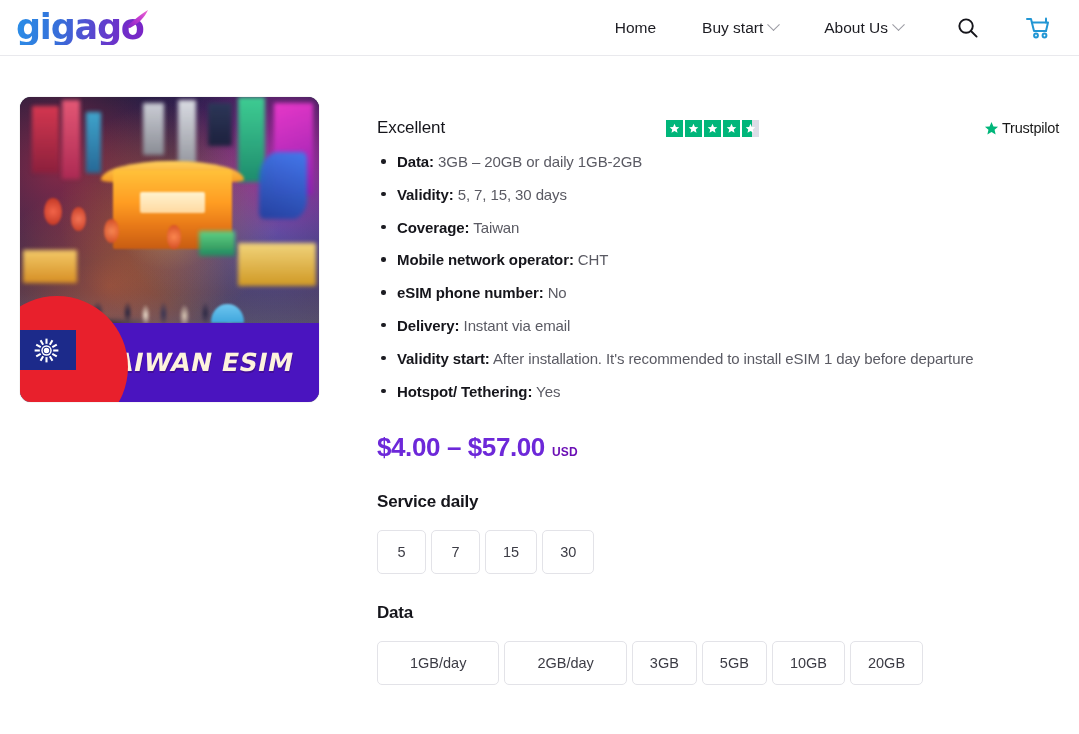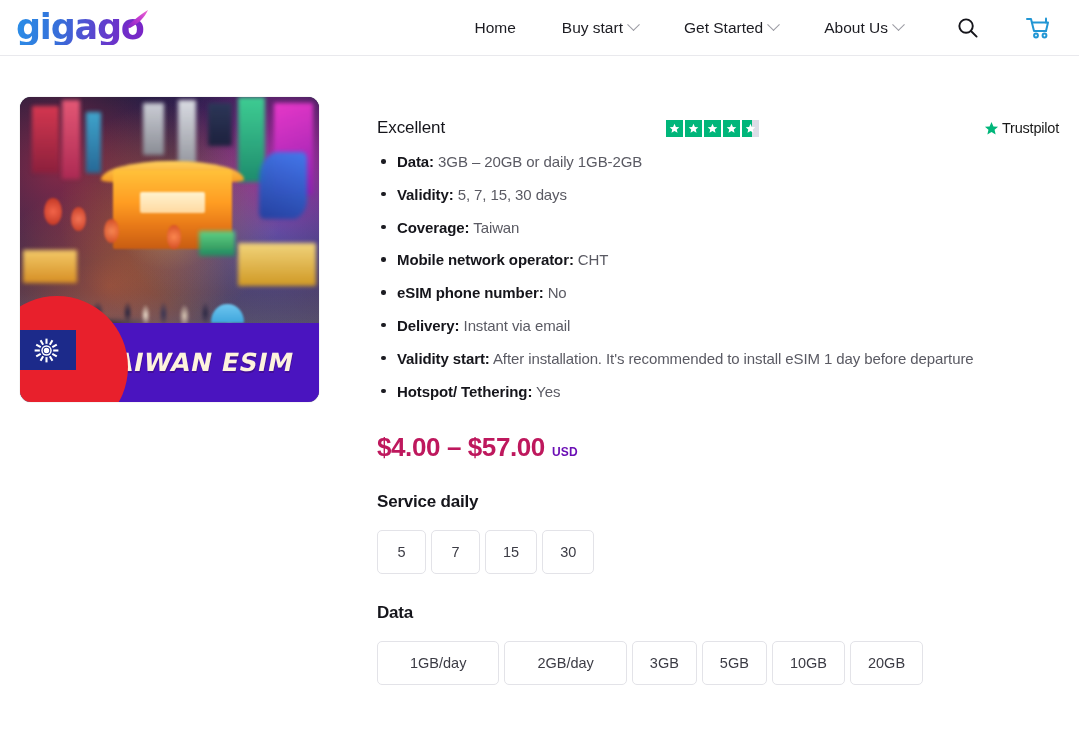--- a/index.html
+++ b/index.html
@@ -290,21 +290,21 @@
     margin-top: 31px;
     display: flex;
     align-items: baseline;
     gap: 7px;
     color: #6b0fb5;
   }
   .price-main {
     font-size: 26px;
     font-weight: 700;
     letter-spacing: -0.4px;
-    color: #be185d;
+    color: #6d28d9;
   }
   .price-cur {
     font-size: 12px;
     font-weight: 700;
     color: #6b0fb5;
     letter-spacing: 0.2px;
   }
 
   .opt-title {
     margin-top: 29px;
@@ -351,24 +351,20 @@
       <path d="M2 18 C8 13, 14 7, 24 1 C21 8, 14 15, 6 19 Z" fill="url(#swg)"></path>
     </svg>
   </div>
 
   <nav class="nav">
     <div class="nav-item">
       <span>Home</span>
     </div>
     <div class="nav-item">
       <span>Buy start</span>
-      <span class="chev"></span>
-    </div>
-    <div class="nav-item">
-      <span>Get Started</span>
       <span class="chev"></span>
     </div>
     <div class="nav-item">
       <span>About Us</span>
       <span class="chev"></span>
     </div>
 
     <div class="icon-btn search">
       <svg width="23" height="23" viewBox="0 0 24 24" fill="none">
         <circle cx="10.5" cy="10.5" r="7" stroke="#15151b" stroke-width="2"></circle>

